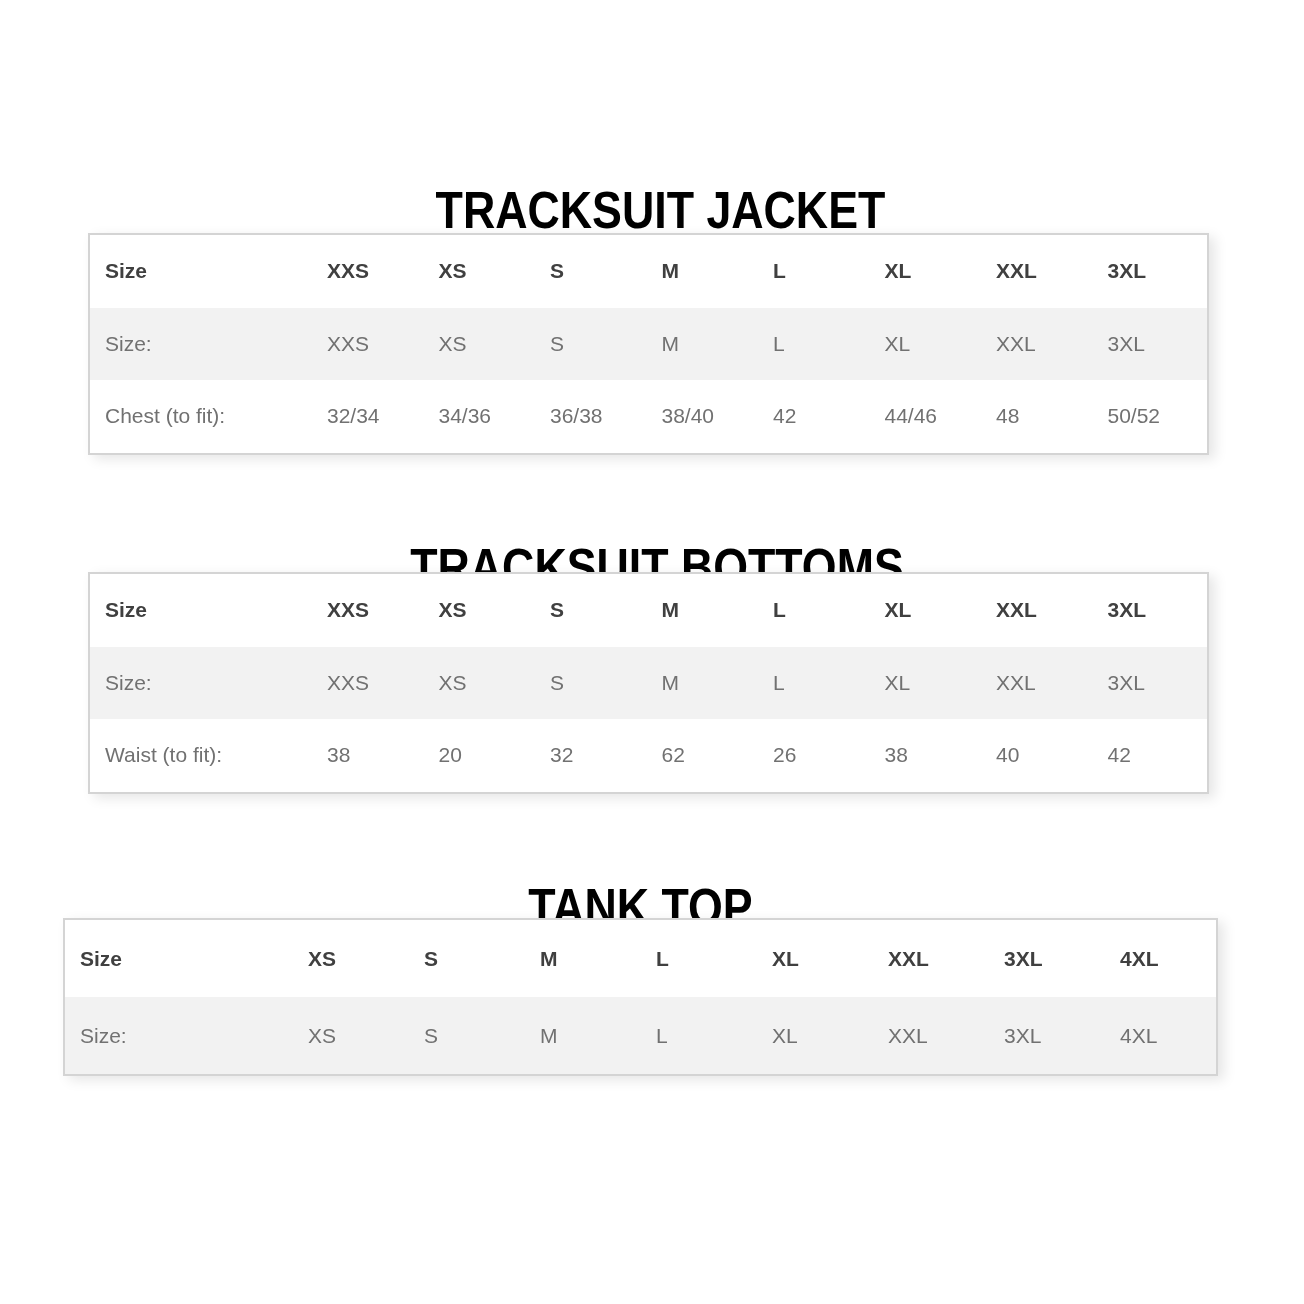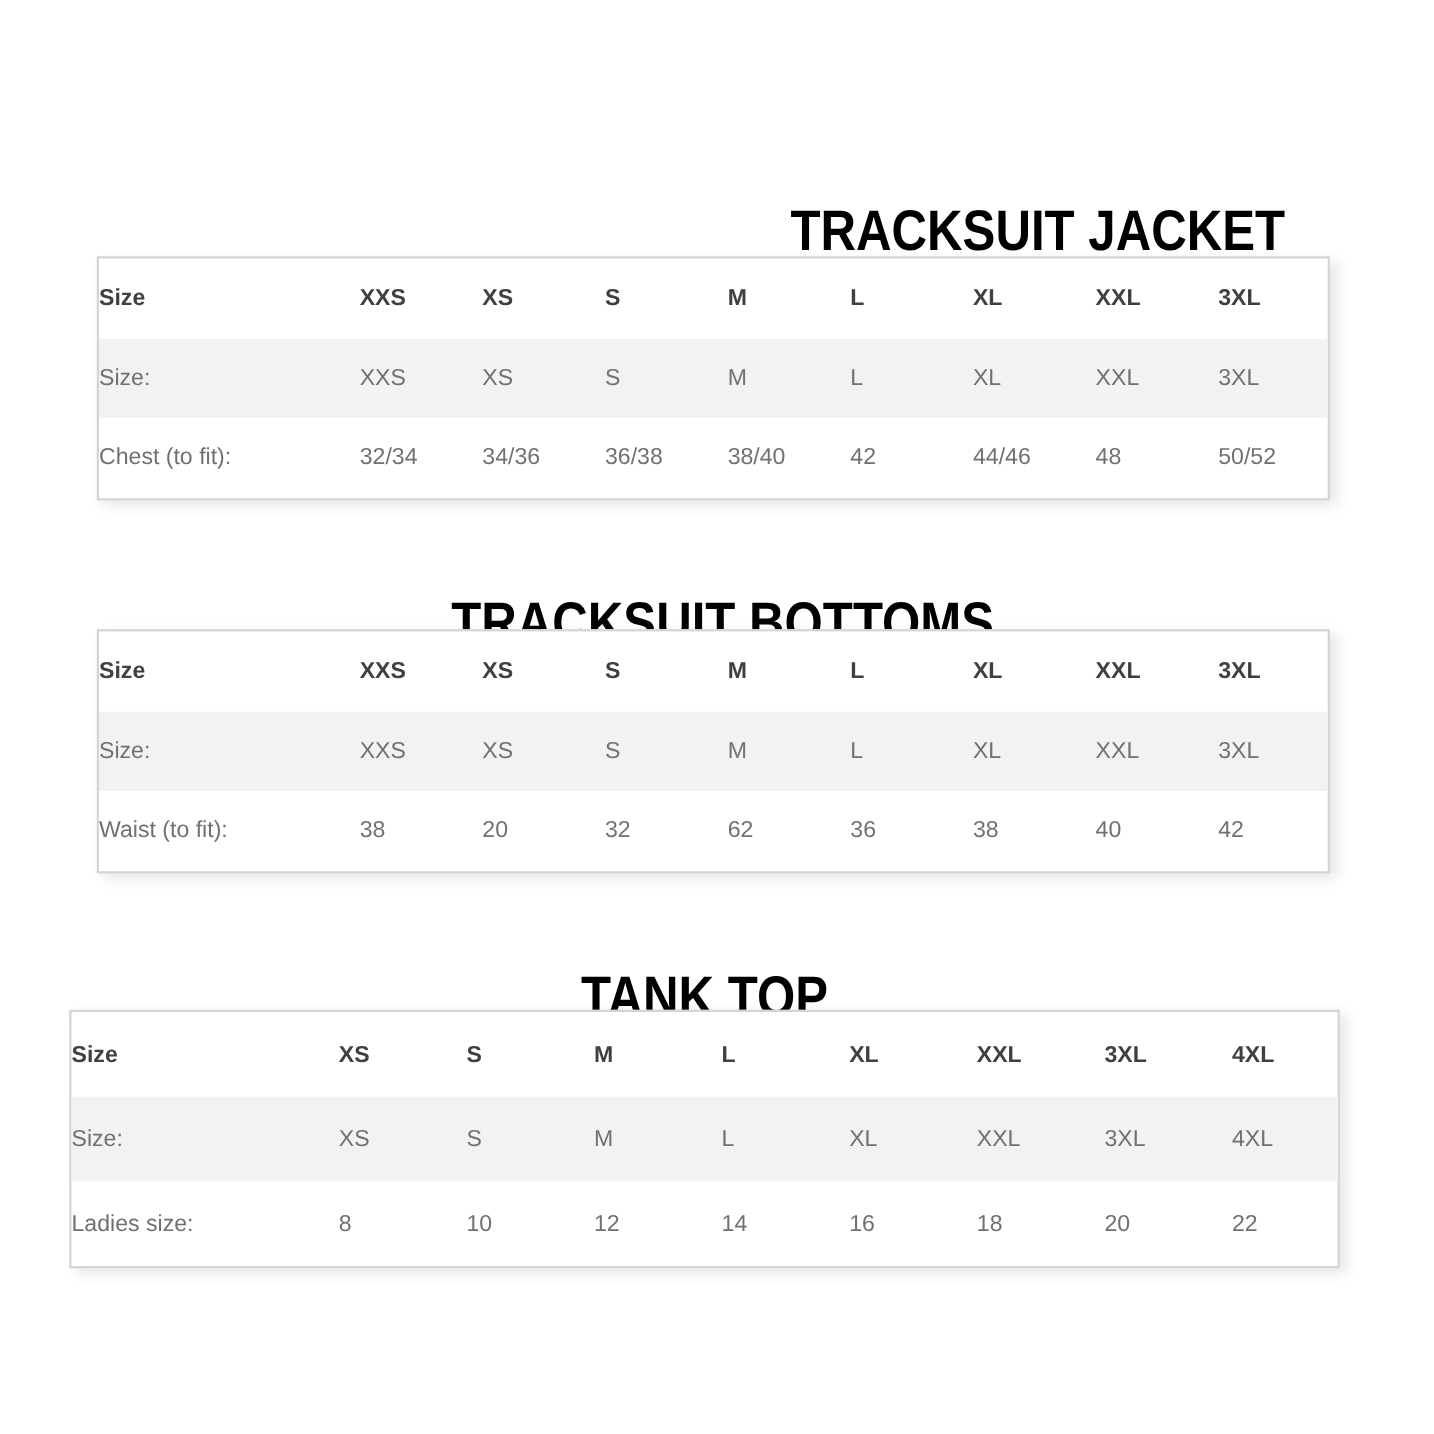--- a/index.html
+++ b/index.html
@@ -55,23 +55,24 @@
     white-space: nowrap;
   }
   .header-row .cell {
     font-weight: 700;
     color: var(--header-text, #404040);
   }
   .alt-row {
     background: var(--alt-row-bg, #f2f2f2);
   }
   .label-cell {
+    padding-left: 15px;
   }
   
-  #title-0 { top: 137px; left: 84px;  width: 1121px; text-align: right; }
+  #title-0 { top: 137px; left: 100px;  width: 1121px; }
   #table-0 { top: 233px; left: 88px;  width: 1121px; }
   #title-1 { top: 494px; left: 96px;  width: 1121px; }
   #table-1 { top: 572px; left: 88px;  width: 1121px; }
   #title-2 { top: 834px; left: 63px;  width: 1155px; }
   #table-2 { top: 918px; left: 63px;  width: 1155px; }
 </style>
 </head>
 <body style="--title-color: #000000; --header-text: #404040; --body-text: #717171; --alt-row-bg: #f2f2f2; --border-color: #d4d4d4; background: rgb(255, 255, 255);">
 
 <h2 class="section-title" id="title-0">
@@ -138,21 +139,21 @@
       <div class="cell">XL</div>
       <div class="cell">XXL</div>
       <div class="cell">3XL</div>
     </div>
     <div class="row">
       <div class="cell label-cell">Waist (to fit):</div>
       <div class="cell">38</div>
       <div class="cell">20</div>
       <div class="cell">32</div>
       <div class="cell">62</div>
-      <div class="cell">36</div>
+      <div class="cell">26</div>
       <div class="cell">38</div>
       <div class="cell">40</div>
       <div class="cell">42</div>
     </div>
   </div>
 
 <h2 class="section-title" id="title-2">
   <span class="squeeze">TANK TOP</span>
 </h2>
 <div class="size-table table-wide" id="table-2">
@@ -171,24 +172,13 @@
       <div class="cell label-cell">Size:</div>
       <div class="cell">XS</div>
       <div class="cell">S</div>
       <div class="cell">M</div>
       <div class="cell">L</div>
       <div class="cell">XL</div>
       <div class="cell">XXL</div>
       <div class="cell">3XL</div>
       <div class="cell">4XL</div>
     </div>
-    <div class="row">
-      <div class="cell label-cell">Ladies size:</div>
-      <div class="cell">8</div>
-      <div class="cell">10</div>
-      <div class="cell">12</div>
-      <div class="cell">14</div>
-      <div class="cell">16</div>
-      <div class="cell">18</div>
-      <div class="cell">20</div>
-      <div class="cell">22</div>
-    </div>
   </div>
 
 </body></html>

